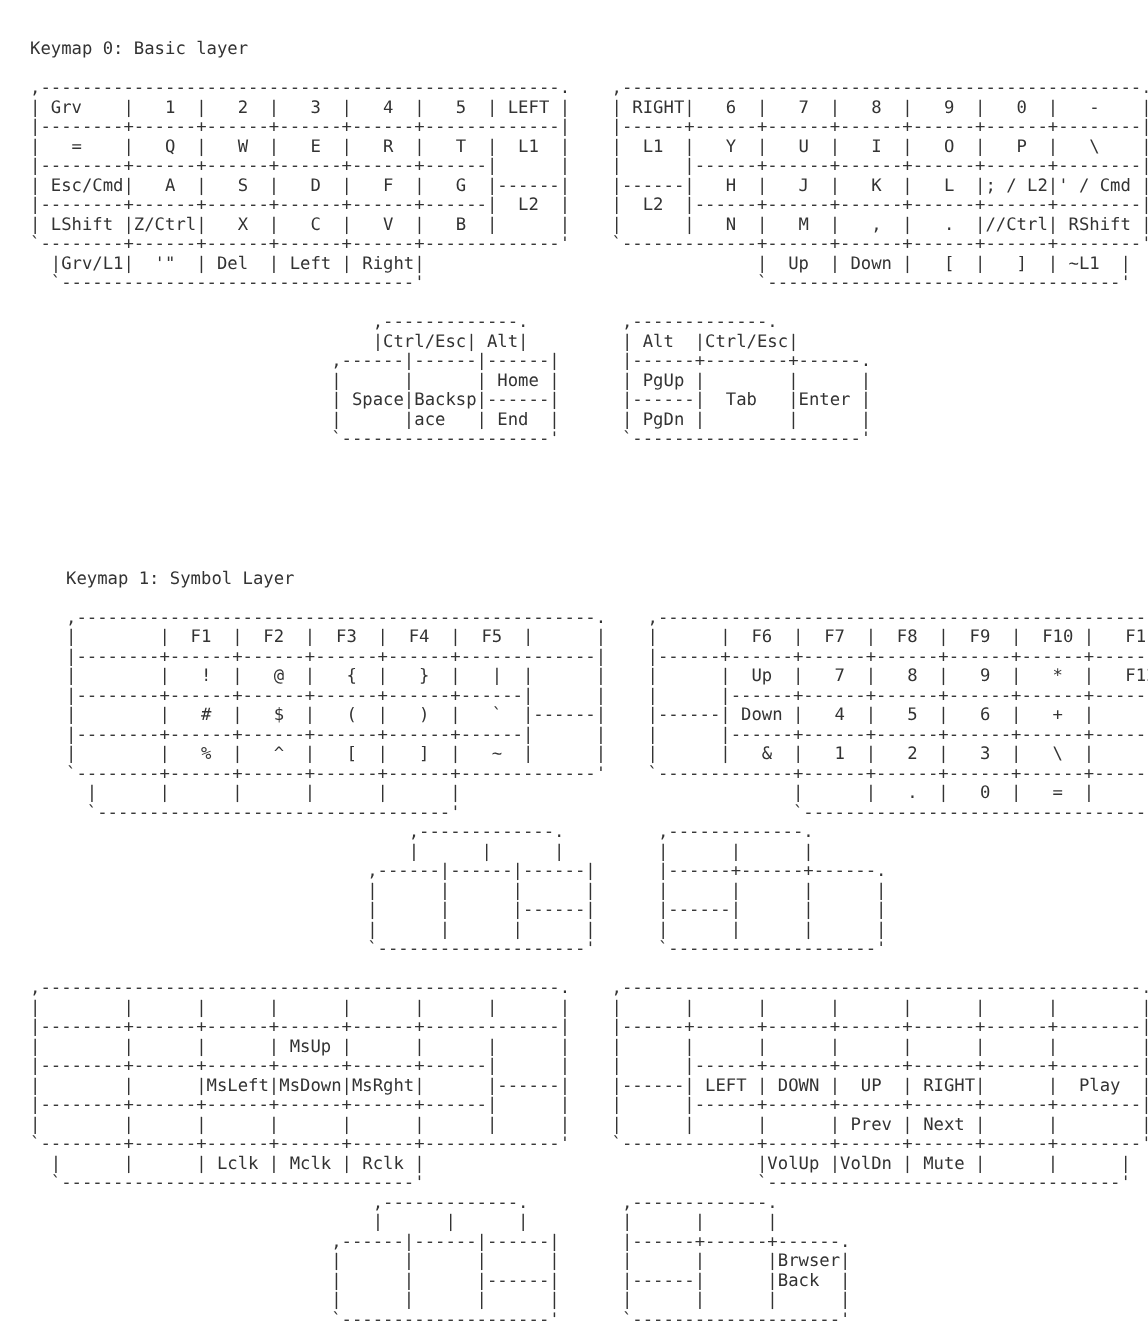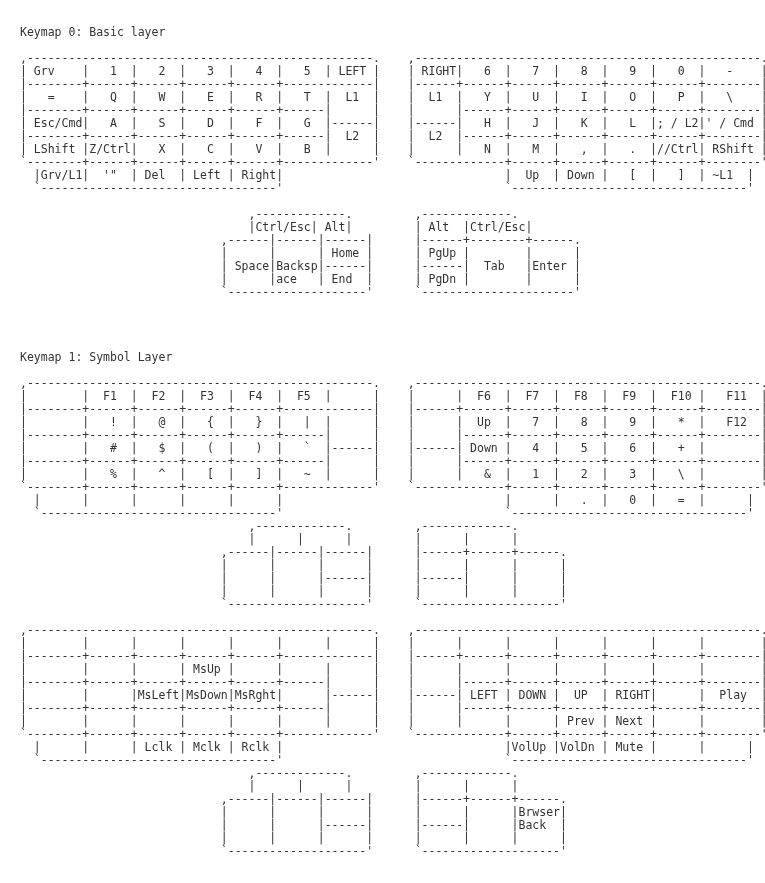--- a/index.html
+++ b/index.html
@@ -18,22 +18,22 @@
     height: 883px;
     padding: 26px 0 0 20px;
     color: #333333;
     font-family: "DejaVu Sans Mono", "Liberation Mono", monospace;
     font-size: 11.5px;
     line-height: 13px;
   }
   section.km {
     display: block;
   }
-  #km-section-0 { margin-bottom: 52px; }
-  #km-section-1 { margin-bottom: 13px; }
+  #km-section-0 { margin-bottom: 80px; }
+  #km-section-1 { margin-bottom: 13px; margin-left: 24px; }
   #km-section-2 { margin-bottom: 0; }
   .km-title {
     white-space: pre;
     height: 13px;
   }
   pre.km-art {
     margin: 13px 0 0 0;
     padding: 0;
     font: inherit;
     color: inherit;

